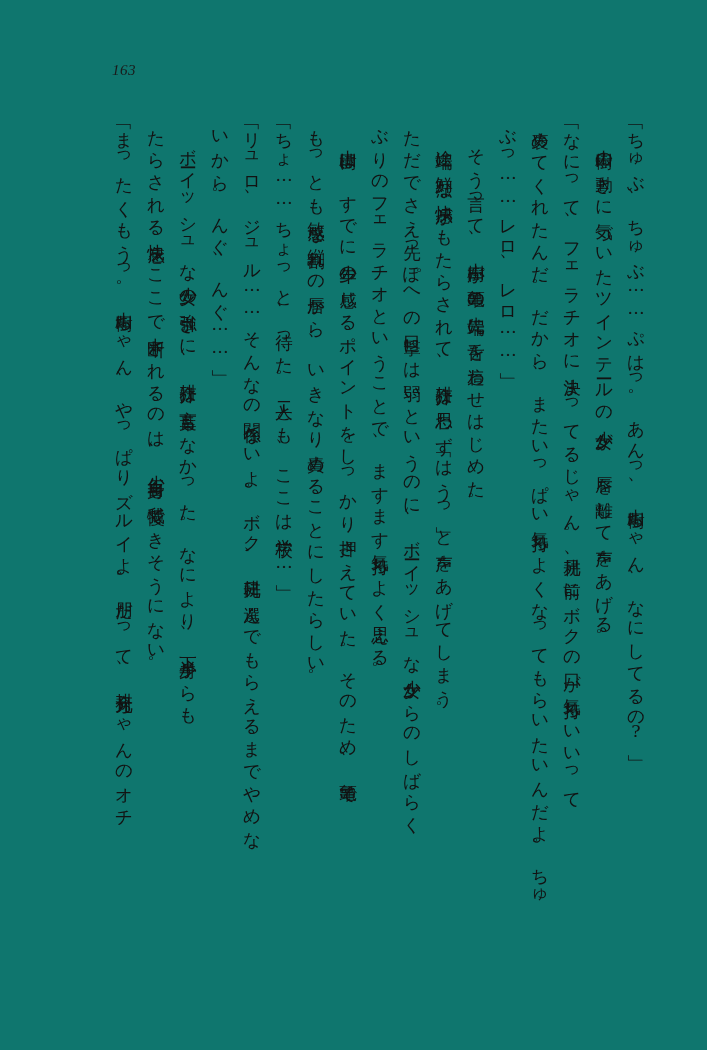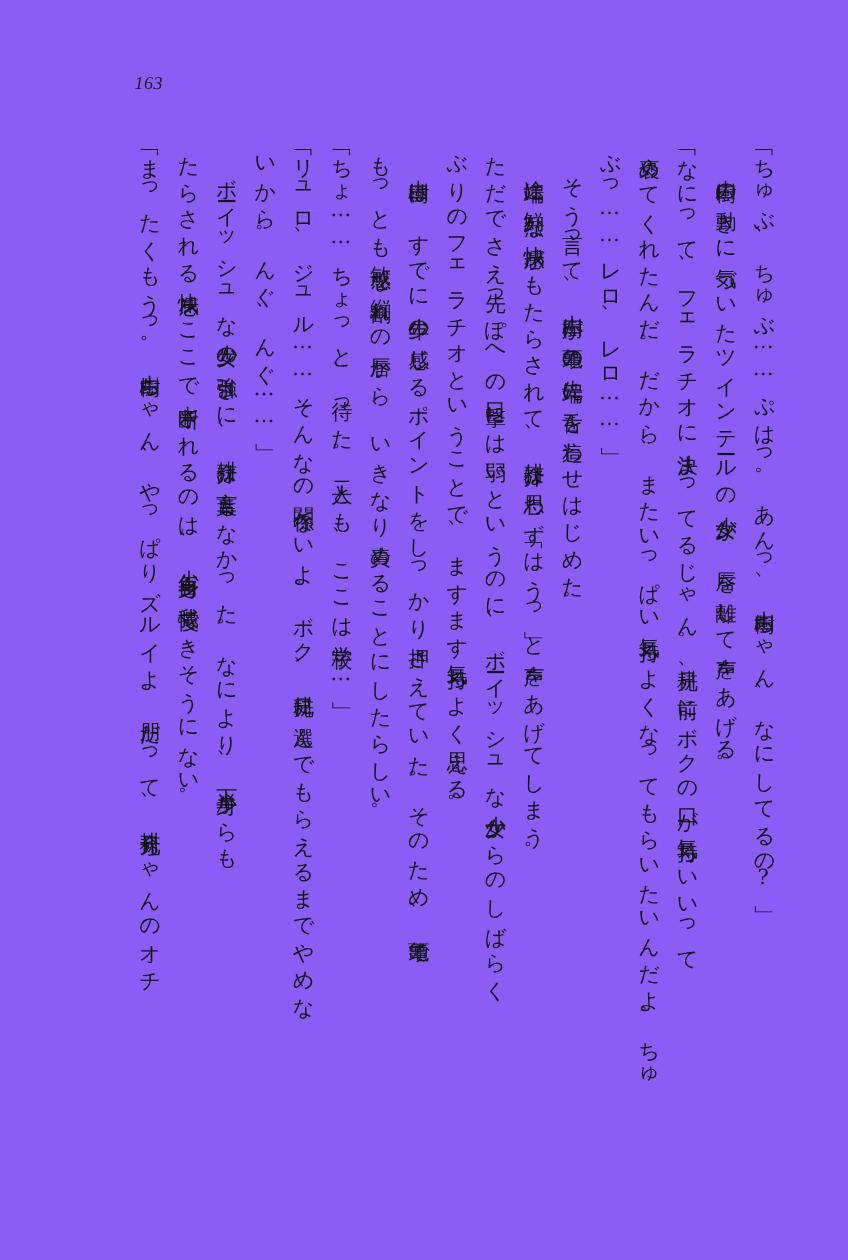--- a/index.html
+++ b/index.html
@@ -4,21 +4,21 @@
 <style>
   html, body {
     margin: 0;
     padding: 0;
     background: #ffffff;
   }
   .page {
     position: relative;
     width: 707px;
     height: 1050px;
-    background: #8b5cf6;
+    background: #0f766e;
     overflow: hidden;
     font-family: "Liberation Serif", "DejaVu Serif", serif;
     color: #111111;
   }
   .page-number {
     position: absolute;
     top: 62px;
     left: 112px;
     font-size: 15px;
     font-style: italic;

